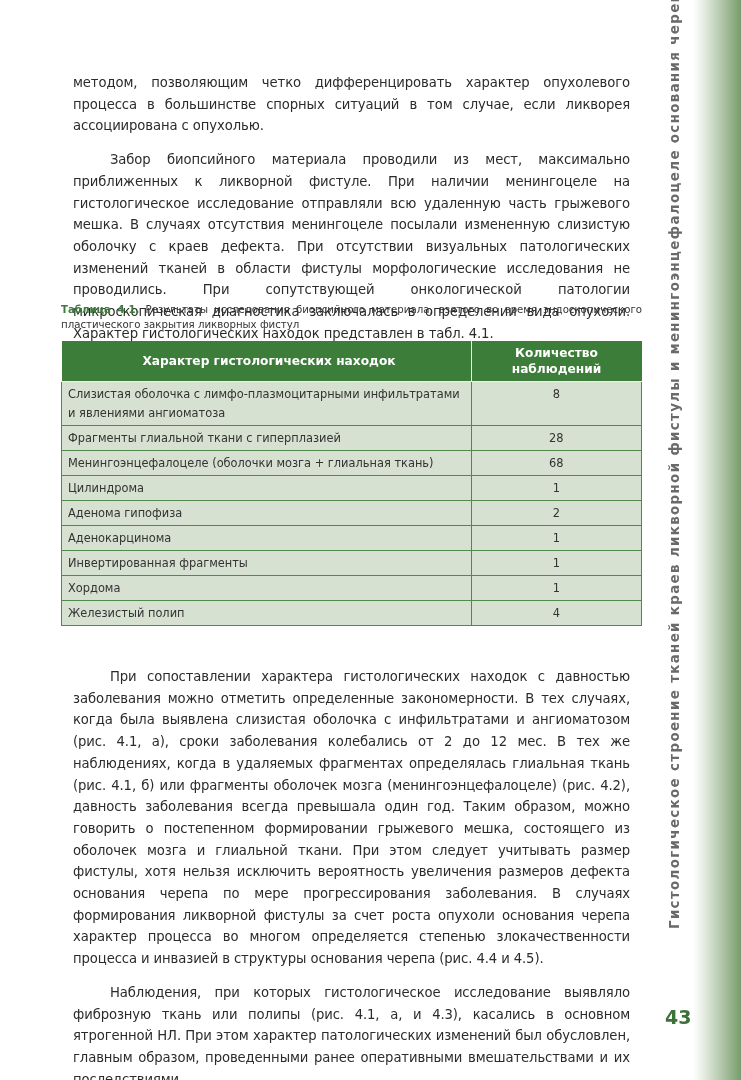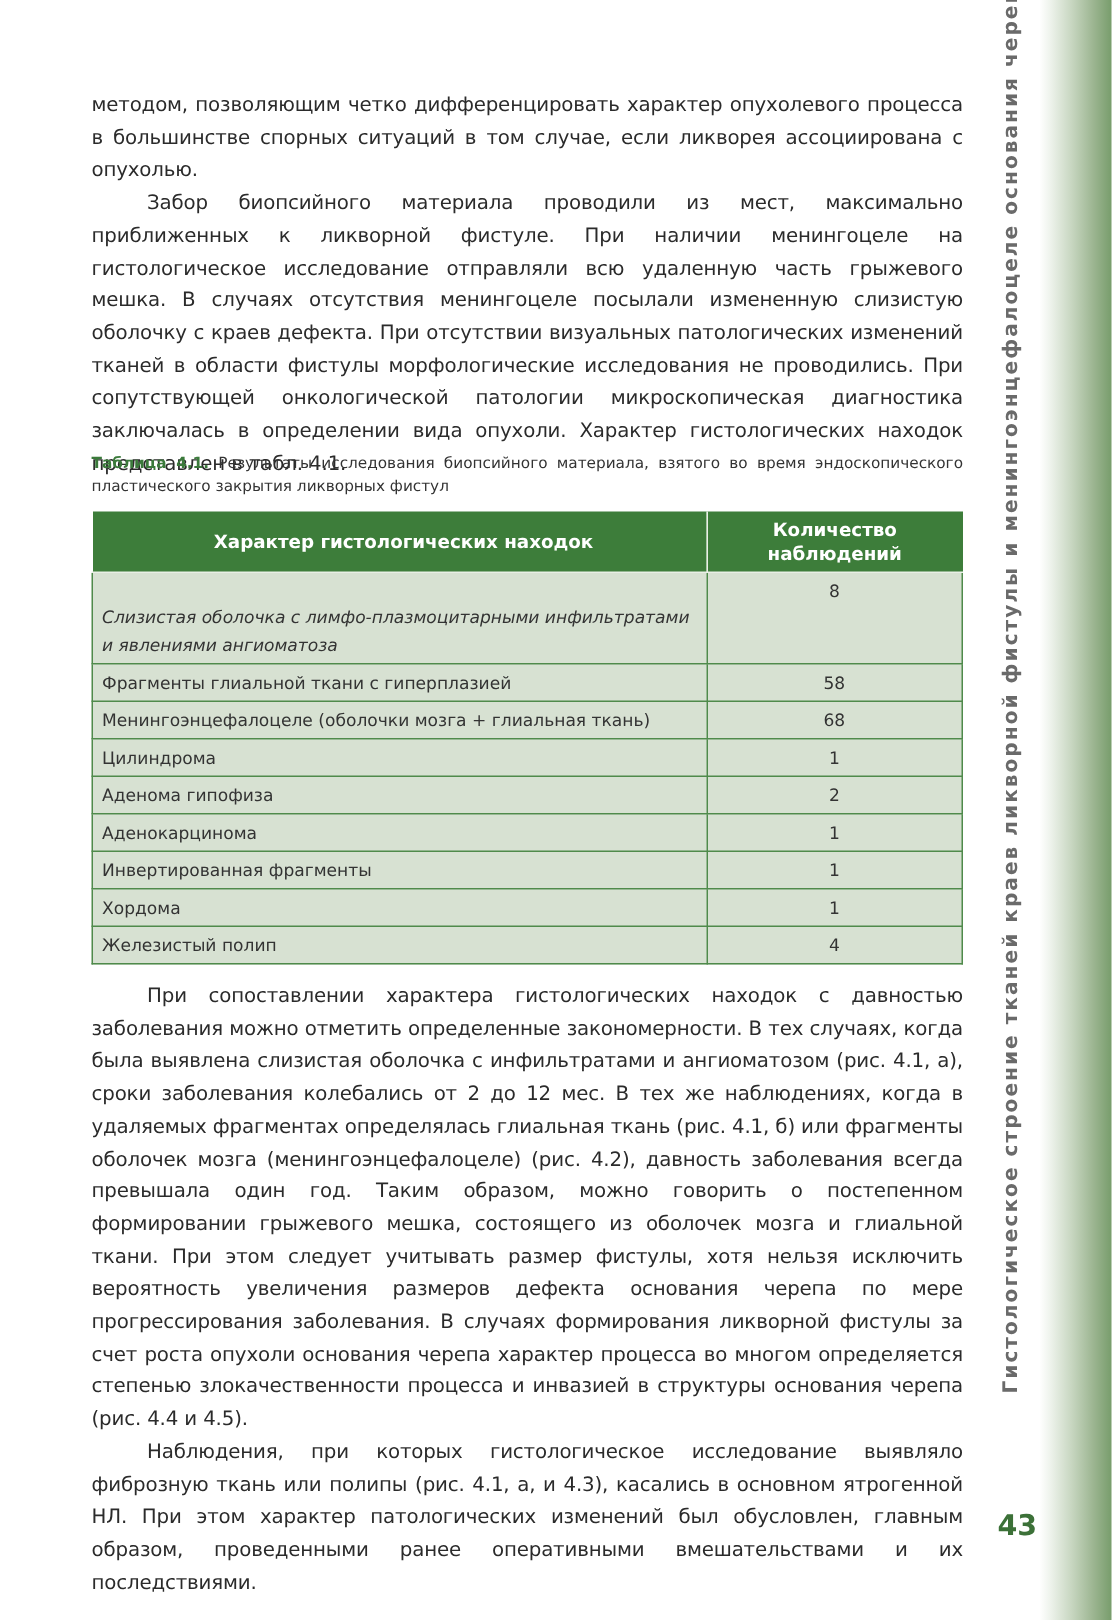--- a/index.html
+++ b/index.html
@@ -16,21 +16,21 @@
     .side-title {
       position: absolute; left: 668px; top: 936px;
       transform-origin: 0 0; transform: rotate(-90deg);
       white-space: nowrap;
       font-family: "DejaVu Sans", sans-serif; font-weight: bold;
       font-size: 13.4px; letter-spacing: 1.35px; color: #6a6a6a;
       line-height: 14px; margin-top: -7px;
     }
     .page { position: absolute; left: 61px; top: 60px; width: 581px; }
     p.body {
-      margin: 0; font-size: 13.2px; line-height: 21.7px;
+      margin: 12px; font-size: 13.2px; line-height: 21.7px;
       text-align: justify; text-align-last: left; letter-spacing: -0.1px;
     }
     p.indent { text-indent: 37px; }
     .caption {
       position: absolute; left: 61px; top: 302px; width: 581px;
       font-size: 10.2px; line-height: 15px; color: #333;
       text-align: justify; text-align-last: left;
     }
     .caption .cap-label { color: #3b7a3b; font-weight: bold; }
     table.data {
@@ -45,21 +45,21 @@
     }
     table.data th:first-child { border-left: none; padding-left: 12px; }
     table.data th:last-child { border-right: none; }
     table.data td {
       background: #d7e1d2; border: 1.5px solid #4f8a4b;
       padding: 1px 6px 0 6px; line-height: 19px; height: 21px;
     }
     table.data td.num { text-align: center; vertical-align: top; padding-top: 3px; }
     table.data td.label { vertical-align: middle; }
     table.data tr.tall td { height: 40px; }
-    table.data tr.tall td.label { vertical-align: top; padding-top: 20px; font-style: italic; }
+    table.data tr.tall td.label { vertical-align: top; padding-top: 3px; }
     .col-num { width: 158px; }
     .lower { position: absolute; left: 61px; top: 654px; width: 581px; }
     .page-num {
       position: absolute; left: 665px; top: 1006px;
       font-size: 19px; font-weight: bold; color: #3c7138;
     }
   </style>
 </head>
 <body>
 
@@ -80,21 +80,21 @@
       <th class="col-num">Количество наблюдений</th>
     </tr>
   </thead>
   <tbody>
     <tr class="tall">
       <td class="label">Слизистая оболочка с лимфо-плазмоцитарными инфильтратами и явлениями ангиоматоза</td>
       <td class="num">8</td>
     </tr>
     <tr>
       <td class="label">Фрагменты глиальной ткани с гиперплазией</td>
-      <td class="num">58</td>
+      <td class="num">28</td>
     </tr>
     <tr>
       <td class="label">Менингоэнцефалоцеле (оболочки мозга + глиальная ткань)</td>
       <td class="num">68</td>
     </tr>
     <tr>
       <td class="label">Цилиндрома</td>
       <td class="num">1</td>
     </tr>
     <tr>

